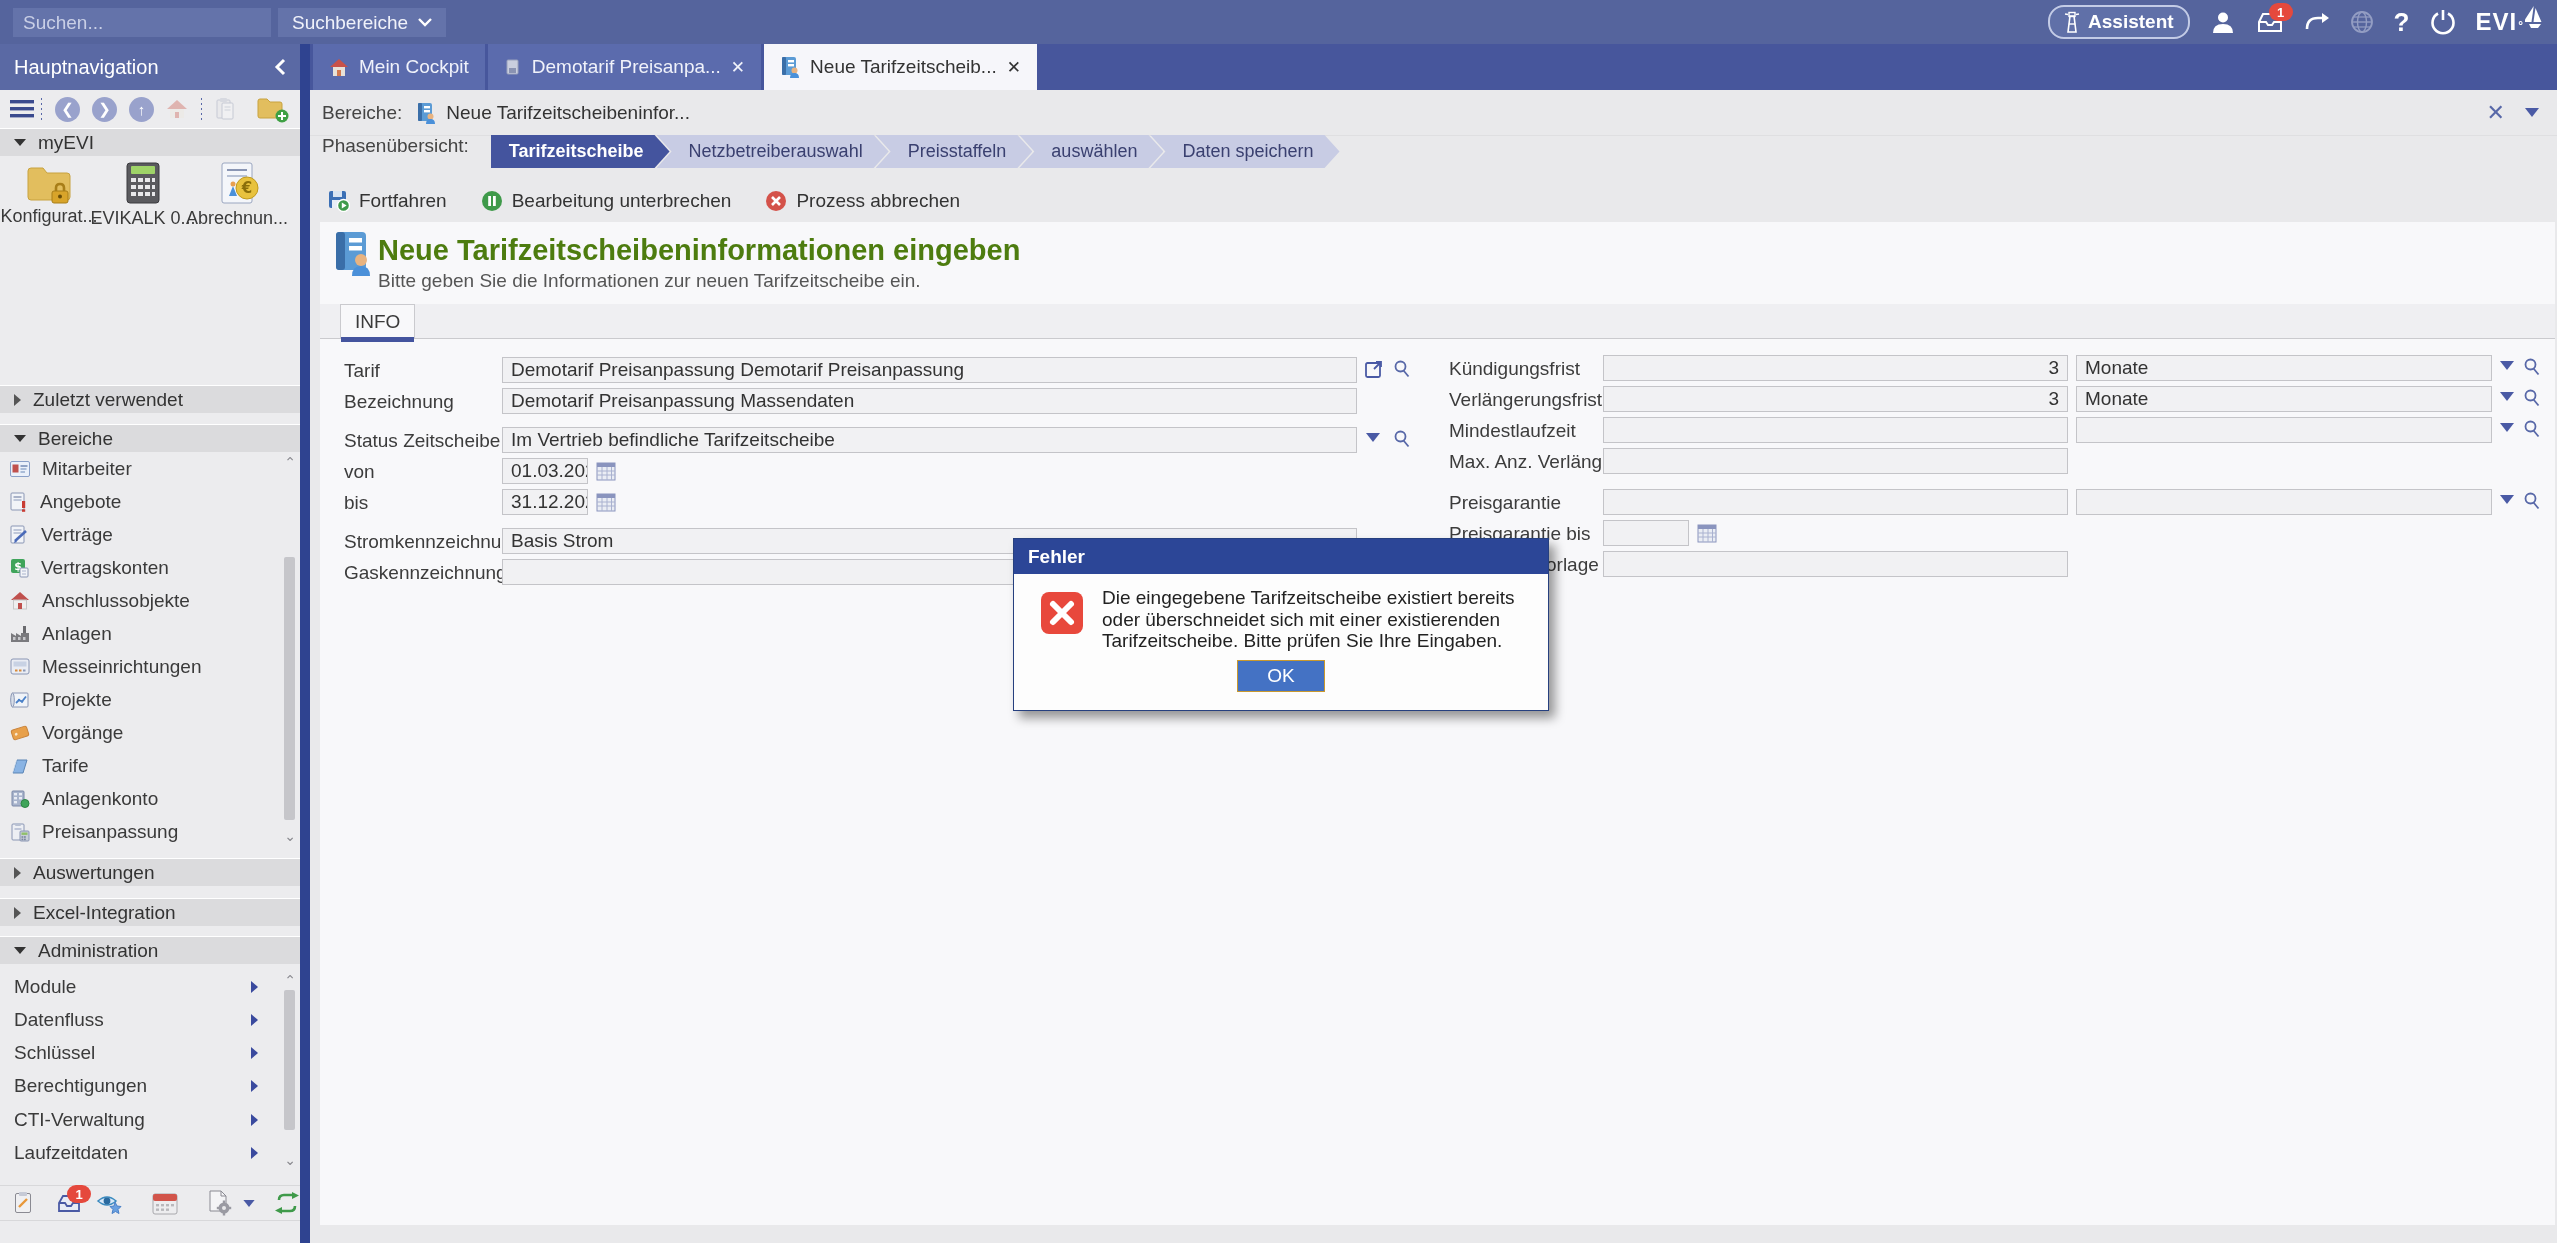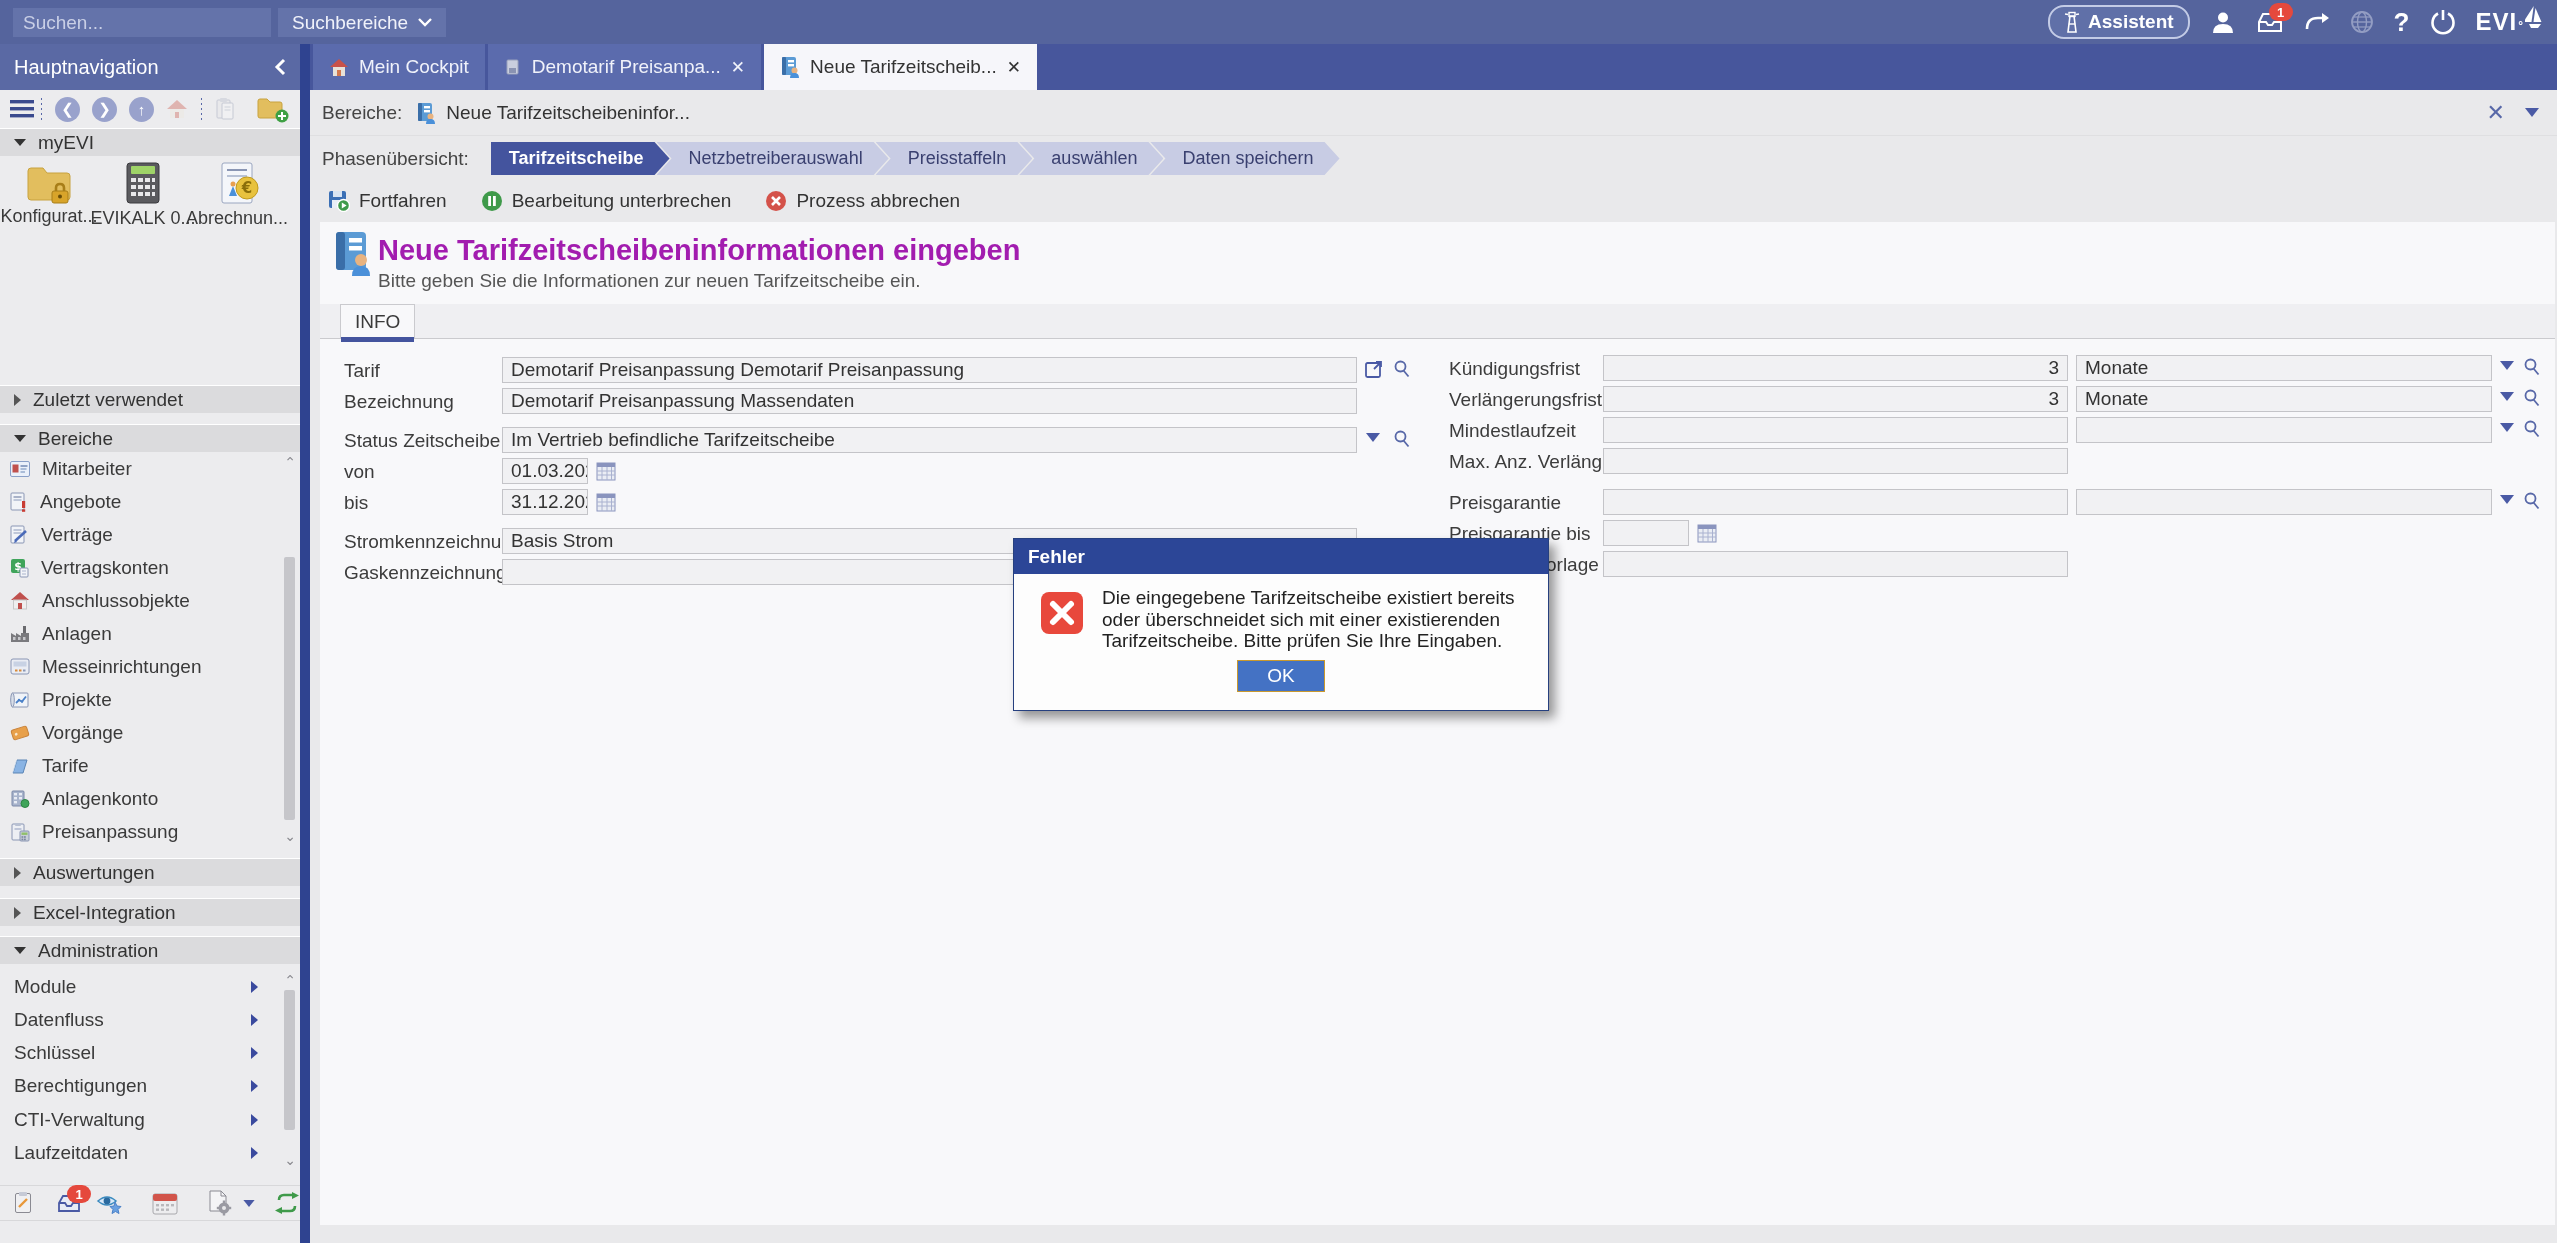--- a/index.html
+++ b/index.html
@@ -68,35 +68,35 @@
 
   
   .content{left:310px;top:90px;width:2247px;height:1153px;background:#E9E9EB;}
   .historyrow{position:absolute;left:0;top:0;width:2247px;height:45px;display:flex;align-items:center;
               border-bottom:1px solid #DFDFE1;}
   .historyrow .lbl{margin-left:12px;font-size:19px;color:#444;}
   .historyrow .entry{font-size:19px;color:#333;margin-left:10px;}
   .hist-x{position:absolute;right:52px;color:#5868A8;font-size:22px;font-weight:bold;cursor:pointer;}
   .hist-dd{position:absolute;right:18px;cursor:pointer;}
 
-  .phaserow{position:absolute;left:0;top:45px;width:2247px;height:47px;display:flex;align-items:center;}
+  .phaserow{position:absolute;left:0;top:45px;width:2247px;height:47px;display:flex;}
   .phaserow .lbl{margin-left:12px;font-size:19px;color:#444;margin-right:22px;}
   .phase{height:33px;line-height:33px;font-size:18px;color:#3A4070;background:#C8CCE4;
          padding:0 26px 0 32px;
          clip-path:polygon(0 0,calc(100% - 15px) 0,100% 50%,calc(100% - 15px) 100%,0 100%,15px 50%);
          margin-left:-13px;filter:drop-shadow(-2px 0 0 #fff);cursor:pointer;white-space:nowrap;}
   .phase.first{clip-path:polygon(0 0,calc(100% - 15px) 0,100% 50%,calc(100% - 15px) 100%,0 100%);
                margin-left:0;padding-left:18px;filter:none;}
   .phase.active{background:#44549E;color:#fff;font-weight:bold;}
 
   .actionrow{position:absolute;left:0;top:92px;width:2247px;height:38px;display:flex;align-items:center;gap:34px;padding-left:18px;box-sizing:border-box;}
   .actbtn{display:flex;align-items:center;gap:9px;font-size:19px;color:#333;cursor:pointer;}
 
   .panel{position:absolute;left:10px;top:132px;width:2235px;height:1003px;background:#F8F8FA;}
-  .pg-title{position:absolute;left:58px;top:12px;font-size:29px;font-weight:bold;color:#a21caf;}
+  .pg-title{position:absolute;left:58px;top:12px;font-size:29px;font-weight:bold;color:#4d7c0f;}
   .pg-sub{position:absolute;left:58px;top:48px;font-size:19px;color:#555;}
   .tabstrip{position:absolute;left:0;top:82px;width:2235px;height:34px;background:#EFEFF2;border-bottom:1px solid #CACACE;}
   .infotab{position:absolute;left:20px;top:0;height:33px;padding:0 14px;background:#F8F8FA;
            border:1px solid #CACACE;border-bottom:none;display:flex;align-items:center;font-size:19px;color:#3A3A3A;}
   .infotab::after{content:"";position:absolute;left:0;bottom:-4px;width:100%;height:5px;background:#44549E;}
 
   .f-label{position:absolute;font-size:19px;color:#3C3C3C;white-space:nowrap;}
   .f-field{position:absolute;height:26px;background:#F1F1F3;border:1px solid #C4C4C8;box-sizing:border-box;
            font-size:19px;color:#333;padding:0 8px;line-height:24px;white-space:nowrap;overflow:hidden;cursor:text;}
   .f-field.num{text-align:right;}

